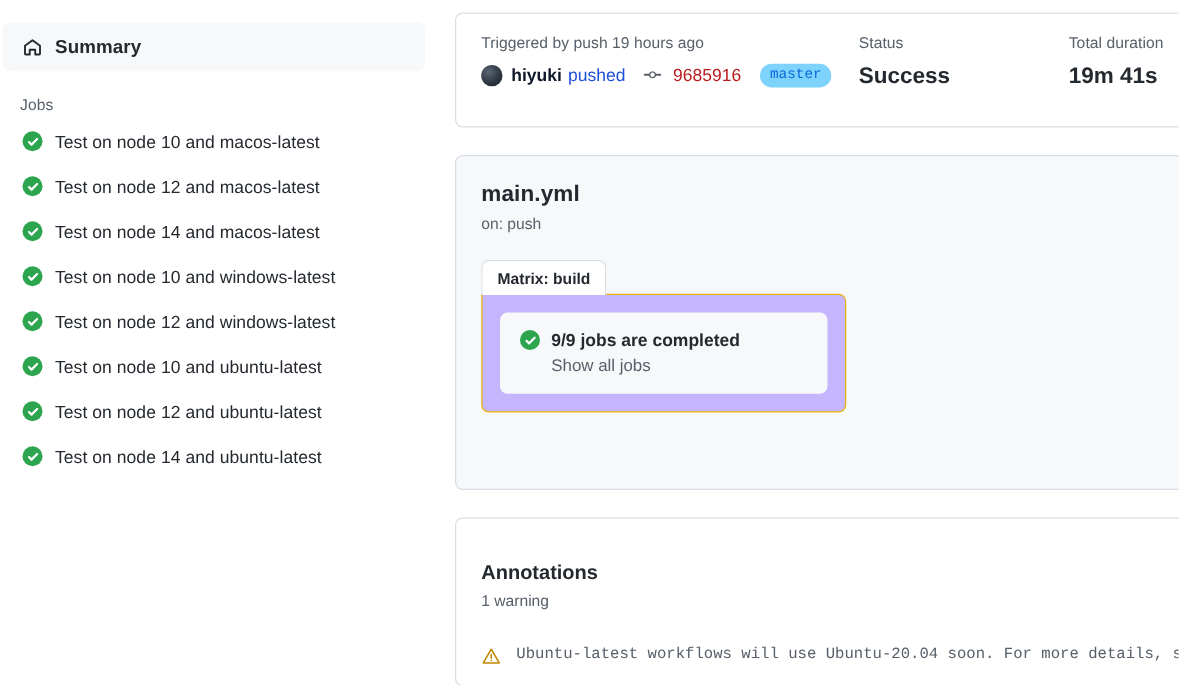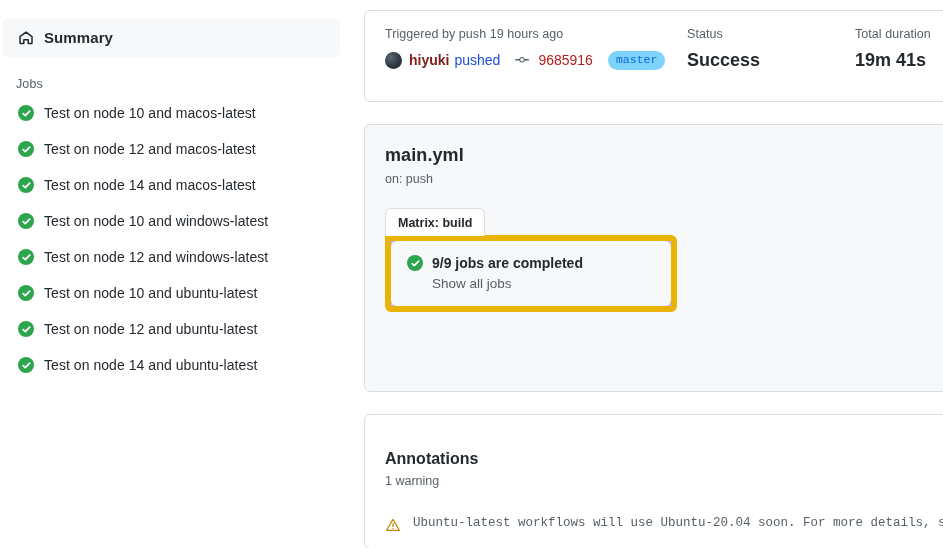--- a/index.html
+++ b/index.html
@@ -142,21 +142,21 @@
   .avatar {
     width: 17px;
     height: 17px;
     border-radius: 50%;
     background: radial-gradient(circle at 35% 32%, #5b6675 0%, #2f3742 55%, #1b2027 100%);
     flex: 0 0 17px;
   }
   .pusher-name {
     font-size: 14px;
     font-weight: 700;
-    color: #7f1d1d;
+    color: #0f172a;
   }
   .pushed-word {
     font-size: 14px;
     color: #1d4ed8;
     margin-left: -2px;
   }
   .commit-ico {
     display: inline-flex;
     align-items: center;
     color: #57606a;
@@ -213,23 +213,24 @@
     font-size: 12.5px;
     font-weight: 700;
     color: #24292f;
     position: relative;
     z-index: 2;
     margin-left: 0;
   }
 
   .matrix-panel {
     background: #c4b5fd;
-    border: 6px solid #eab308;
+    border: 1px solid #eab308;
     border-radius: 0 6px 6px 6px;
     margin-top: -1px;
+    padding: 14px;
     position: relative;
     z-index: 1;
   }
 
   .jobs-done-box {
     background: #f6f8fa;
     border-radius: 6px;
     padding: 14px 16px 15px 16px;
   }
   .jobs-done-head {

